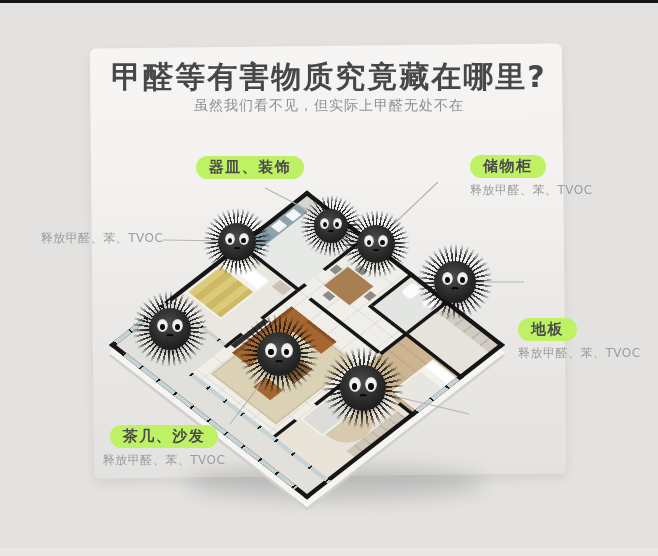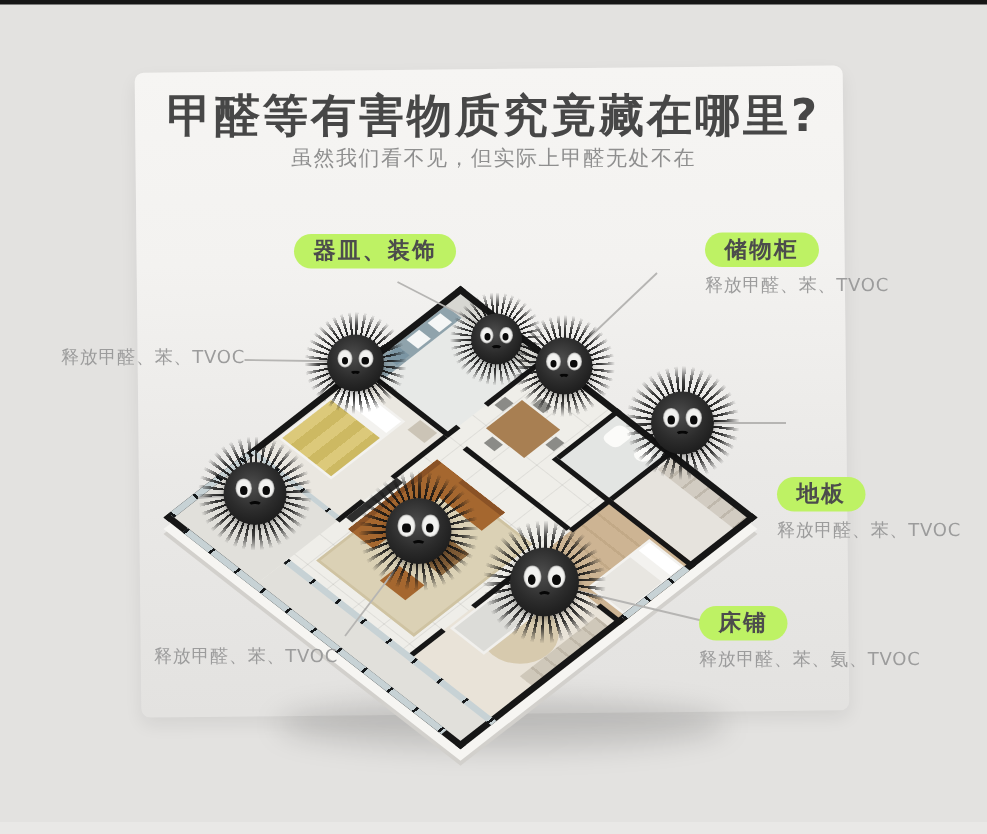--- a/index.html
+++ b/index.html
@@ -243,19 +243,16 @@
   <div class="tag center" style="left:40px;top:226px;width:124px;">
     <div class="sub">释放甲醛、苯、TVOC</div>
   </div>
   <div class="tag" style="left:518px;top:270px;margin-top:48px;">
     <span class="pill">地板</span>
     <div class="sub">释放甲醛、苯、TVOC</div>
   </div>
   <div class="tag center" style="left:24px;top:320px;width:116px;">
   </div>
   <div class="tag center" style="left:100px;top:425px;width:128px;">
-    <div class="sub">释放甲醛、苯、TVOC</div>
-  </div>
-  <div class="tag" style="left:466px;top:404px;">
-    <span class="pill">床铺</span>
-    <div class="sub">释放甲醛、苯、氨、TVOC</div>
+    <span class="pill">茶几、沙发</span>
+    <div class="sub">释放甲醛、苯、TVOC</div>
   </div>
 </div>
 
 </body></html>

